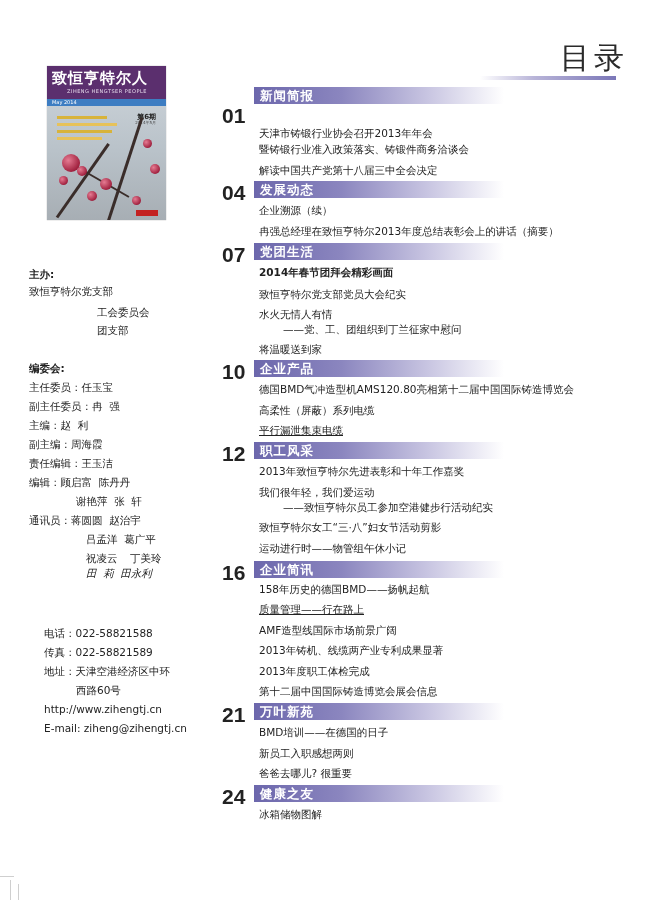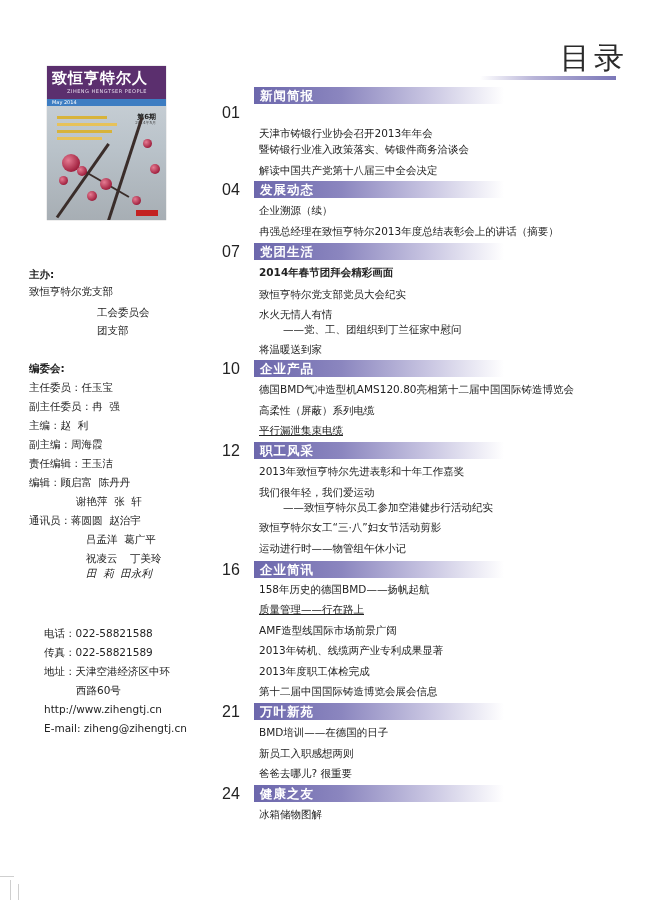--- a/index.html
+++ b/index.html
@@ -21,21 +21,21 @@
   .cover-date { position: absolute; left: 5px; top: 33px; font-size: 5px; color: #fff; line-height: 7px; }
   .cover-issue { position: absolute; right: 10px; top: 46px; font-size: 7px; color: #222; font-weight: bold; }
   .cover-issue-sub { position: absolute; right: 10px; top: 54px; font-size: 4px; color: #444; }
   .cover-line { position: absolute; left: 10px; height: 3px; background: #d8b33a; }
   .branch { position: absolute; background: #3a2d2a; transform-origin: left center; }
   .blossom { position: absolute; border-radius: 50%; background: radial-gradient(circle at 35% 35%, #e57b92, #a1213f 70%, #6d1428); }
   .cover-logo { position: absolute; right: 8px; bottom: 4px; width: 22px; height: 6px; background: #c32121; }
   .info-line { position: absolute; white-space: pre; font-size: 10.5px; color: #222; }
 
   
-  .sec-num { position: absolute; left: 222px; font-size: 16px; color: #222; font-family: "Liberation Sans", sans-serif; }
+  .sec-num { position: absolute; left: 222px; font-size: 21px; color: #222; font-family: "Liberation Sans", sans-serif; font-weight: bold; }
   .sec-bar { position: absolute; left: 254px; width: 250px; height: 17px;
     background: linear-gradient(to right, #6c67ac 0%, #8b86bf 35%, #c9c6e2 70%, rgba(255,255,255,0) 100%); }
   .sec-label { position: absolute; left: 6px; top: 1px; font-size: 12.5px; color: #ffffff; font-weight: bold; letter-spacing: 1px; }
   .item { position: absolute; left: 259px; font-size: 10.5px; color: #222; white-space: pre; }
   .crop { position: absolute; background: #cfcfcf; }
 </style>
 </head>
 <body>
 
 <div class="toc-title">目录</div>

